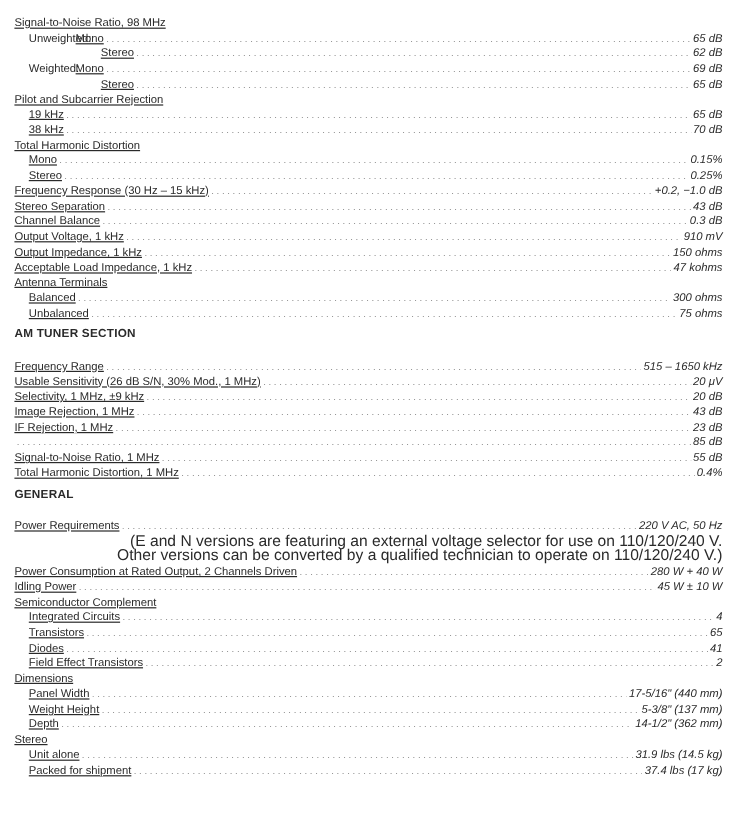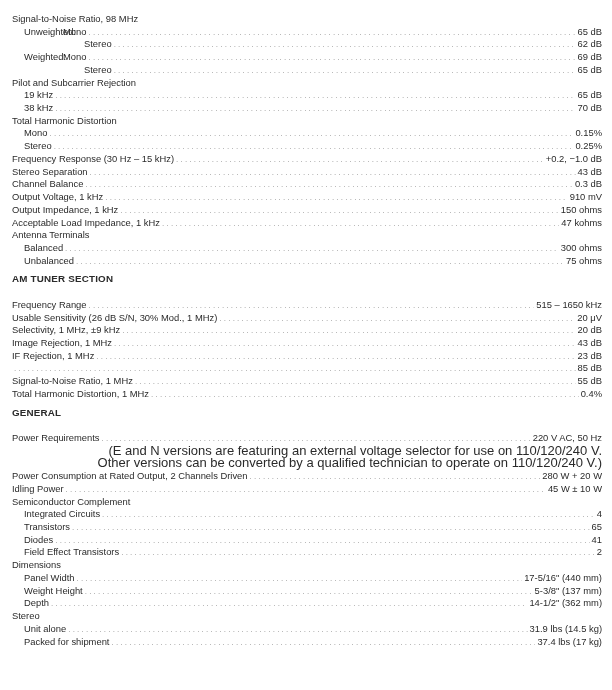--- a/index.html
+++ b/index.html
@@ -1,25 +1,25 @@
 <!DOCTYPE html>
 <html><head>
 <meta charset="utf-8">
 <style>
   html, body { margin:0; padding:0; background:#ffffff; }
   body { width:612px; height:690px; overflow:hidden; position:relative;
          font-family:"Liberation Sans", sans-serif; color:#2a2a2a; }
   #doc { position:absolute; left:12px; top:13px; width:590px; }
   .row { display:flex; align-items:baseline; height:12.72px; line-height:12.72px;
          font-size:9.4px; white-space:nowrap; }
-  .row .label { flex:0 0 auto; }
+  .row .label { flex:0 0 auto;text-decoration:underline; }
   .row .leader { flex:1 1 auto; overflow:hidden; color:#8a8a8a; margin:0 2px;
                  letter-spacing:2.2px; font-size:8px; }
   .row .leader::before { content:". . . . . . . . . . . . . . . . . . . . . . . . . . . . . . . . . . . . . . . . . . . . . . . . . . . . . . . . . . . . . . . . . . . . . . . . . . . . . . . . . . . . . . . . . . . . . . . . . . . . . . . . . . . . . . . . . . . . . . . . . . . . . . . . . . ."; letter-spacing:0; }
-  .row .value { flex:0 0 auto; text-align:right; }
+  .row .value { flex:0 0 auto; text-align:right;font-style:italic; }
   .ind1 { padding-left:12px; }
   .sublabel-a { display:inline-block; width:39px; }
   .sublabel-spacer { display:inline-block; width:60px; }
   .heading { font-size:9.8px; font-weight:bold; height:12.72px; line-height:12.72px; letter-spacing:0.2px; }
   .gap { height:12.72px; }
   .gap-sm { height:6px; }
   .note { text-align:right; font-size:13px; height:12.72px; line-height:12.72px; white-space:nowrap; }
 </style>
 </head>
 <body>
@@ -174,21 +174,21 @@
   <div class="row">
     <span class="label">Power Requirements</span>
     <span class="leader"></span>
     <span class="value">220 V AC, 50 Hz</span>
   </div>
   <div class="note">(E and N versions are featuring an external voltage selector for use on 110/120/240 V.</div>
   <div class="note">Other versions can be converted by a qualified technician to operate on 110/120/240 V.)</div>
   <div class="row">
     <span class="label">Power Consumption at Rated Output, 2 Channels Driven</span>
     <span class="leader"></span>
-    <span class="value">280 W + 20 W</span>
+    <span class="value">280 W + 40 W</span>
   </div>
   <div class="row">
     <span class="label">Idling Power</span>
     <span class="leader"></span>
     <span class="value">45 W ± 10 W</span>
   </div>
 
   <div class="row">
     <span class="label">Semiconductor Complement</span>
   </div>

